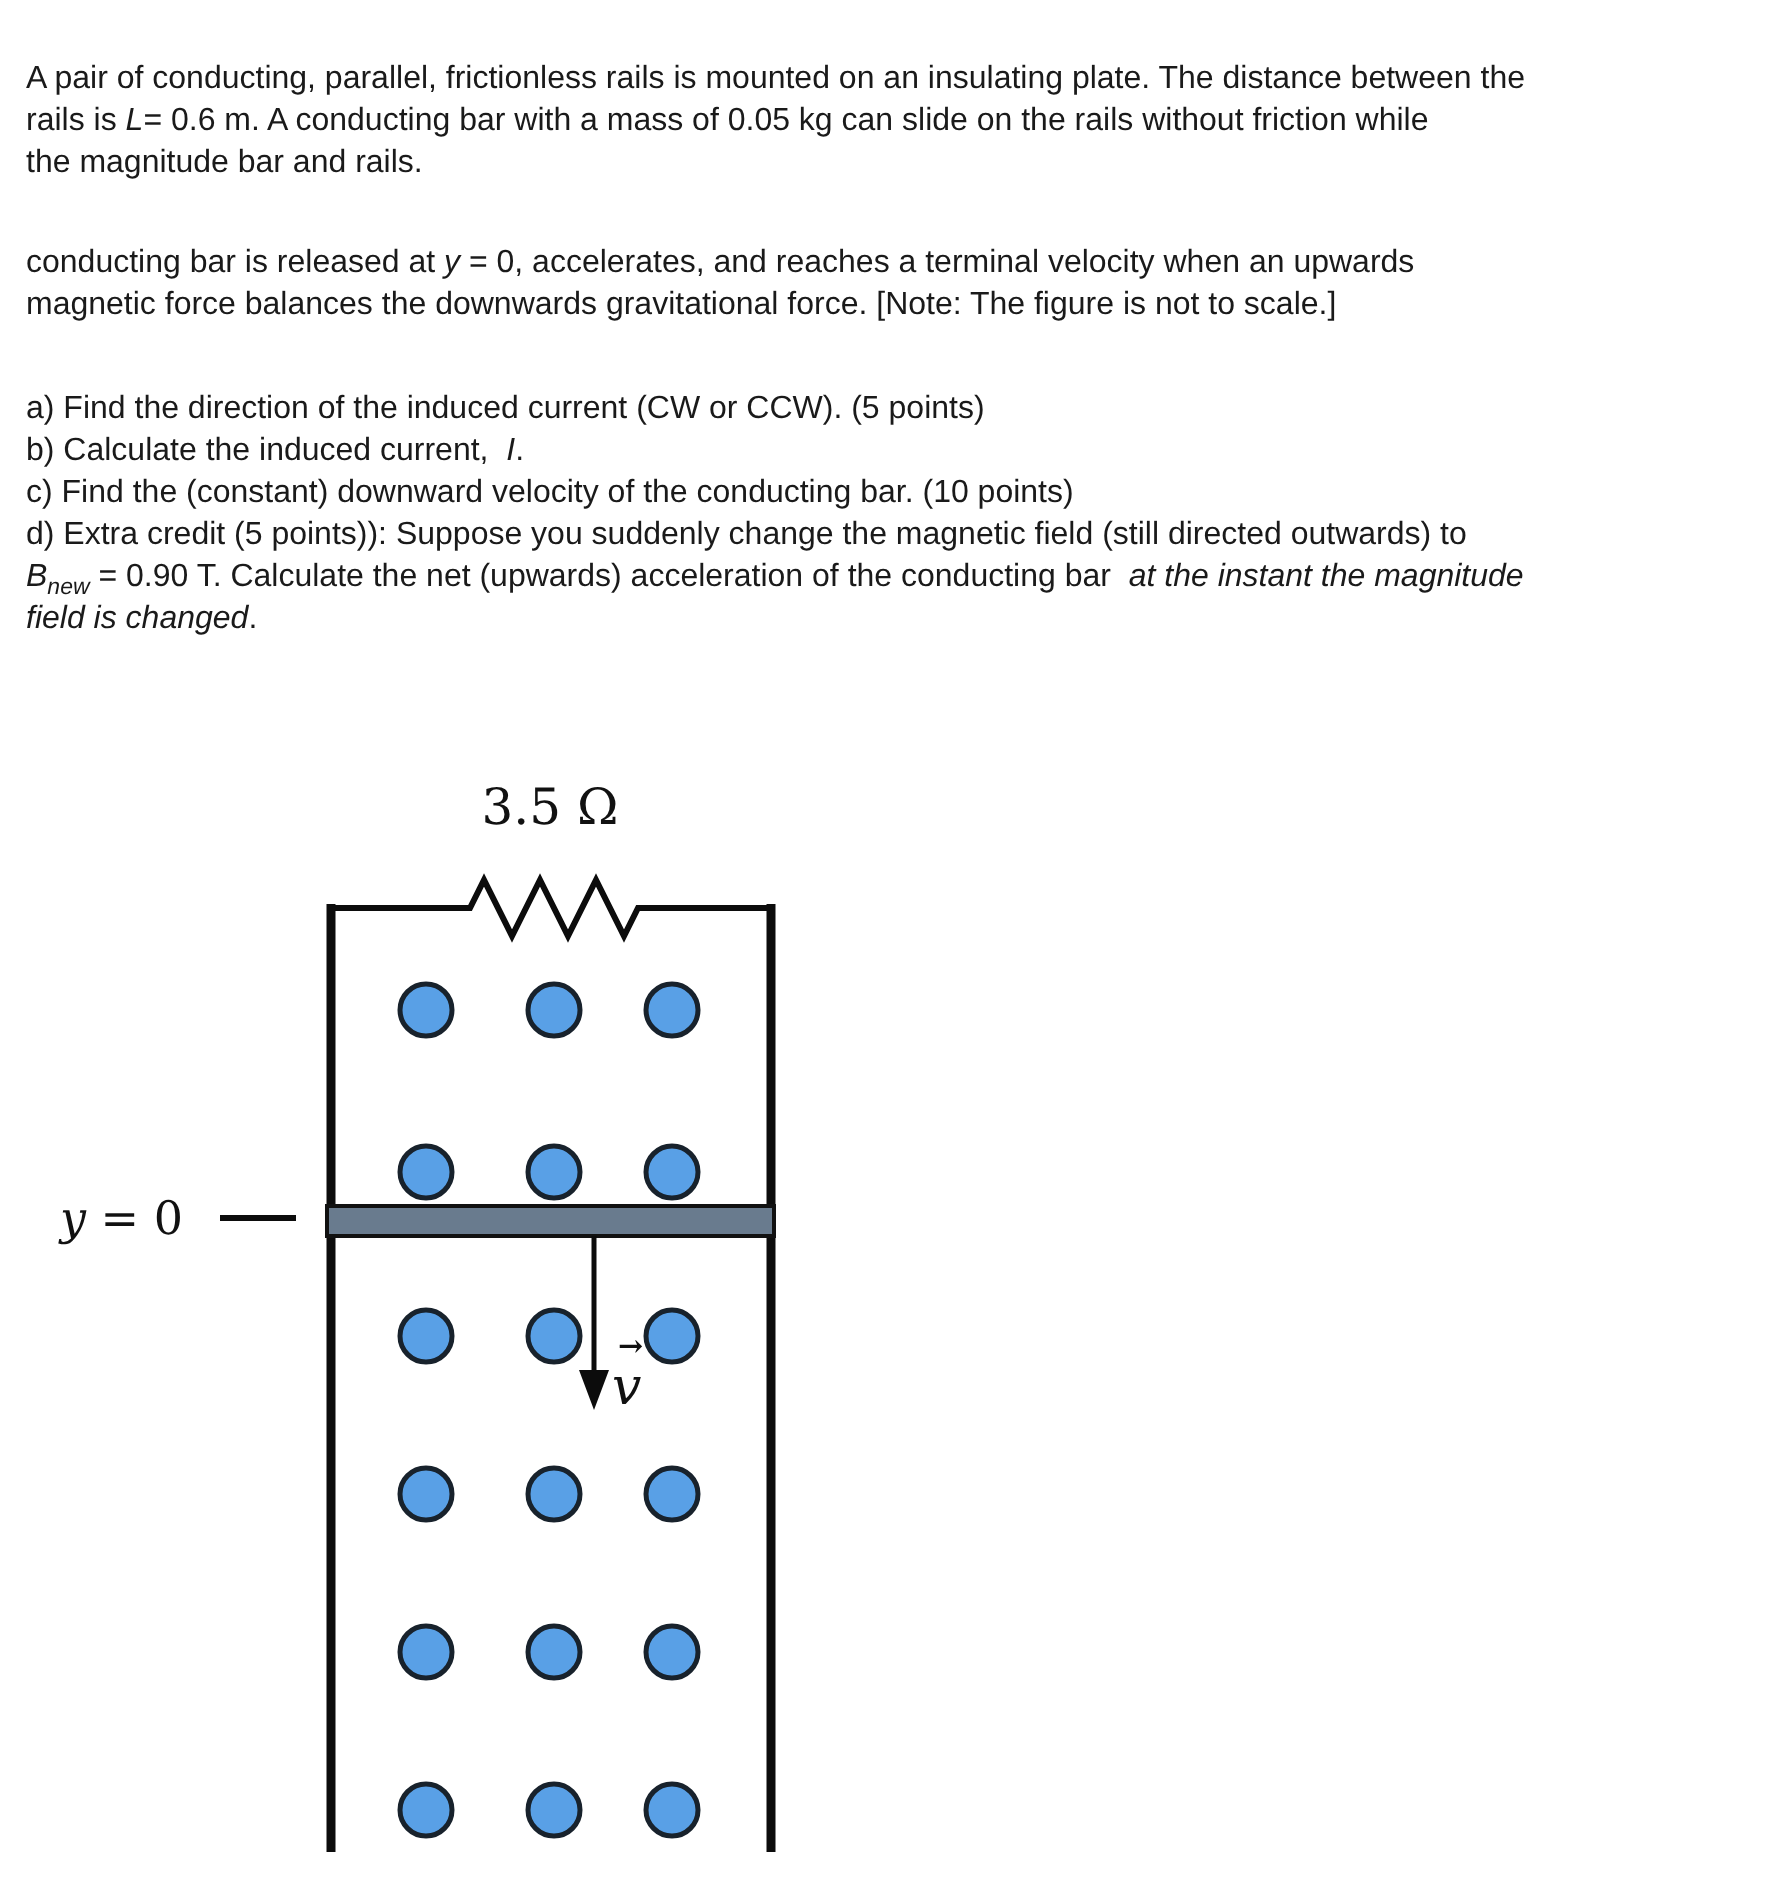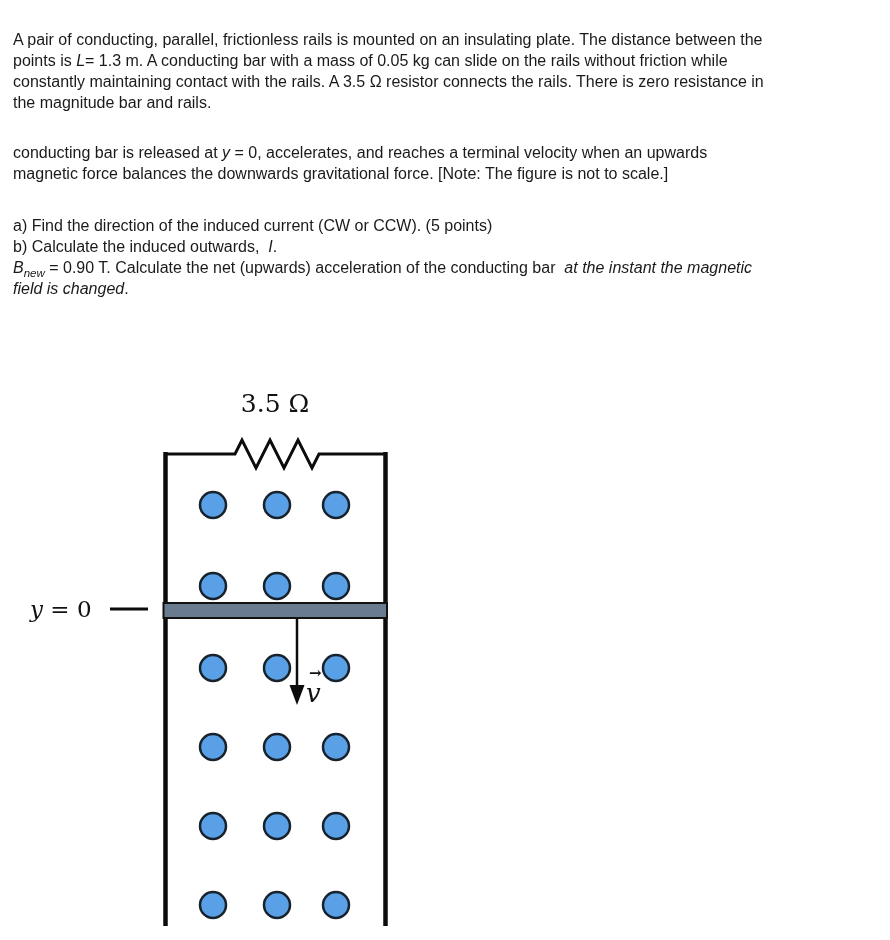--- a/index.html
+++ b/index.html
@@ -16,34 +16,35 @@
   .figure-wrap{position:absolute;left:0;top:372px;width:460px;height:582px;}
   .serif{font-family:"DejaVu Serif", serif;}
   .wire{stroke:#0c0c0c;fill:none;}
 </style>
 </head>
 <body>
 
 <div class="doc">
   <div>
     <div class="ln"><span>A pair of conducting, parallel, frictionless rails is mounted on an insulating plate. The distance between the</span></div>
-    <div class="ln"><span>points is </span><em>L</em><span>= 1.3 m. A conducting bar with a mass of 0.05 kg can slide on the rails without friction while</span></div>
-    <div class="ln"><span>constantly maintaining contact with the rails. A 3.5 Ω resistor connects the rails. There is zero resistance in</span></div>
+    <div class="ln"><span>rails is </span><em>L</em><span>= 0.6 m. A conducting bar with a mass of 0.05 kg can slide on the rails without friction while</span></div>
     <div class="ln"><span>the magnitude bar and rails.</span></div>
   </div>
 
   <div class="block-p2">
     <div class="ln"><span>conducting bar is released at </span><em>y</em><span> = 0, accelerates, and reaches a terminal velocity when an upwards</span></div>
     <div class="ln"><span>magnetic force balances the downwards gravitational force. [Note: The figure is not to scale.]</span></div>
   </div>
 
   <div class="block-q">
     <div class="ln"><span>a) Find the direction of the induced current (CW or CCW). (5 points)</span></div>
-    <div class="ln"><span>b) Calculate the induced outwards,  </span><em>I</em><span>.</span></div>
-    <div class="ln"><em>B</em><sub>new</sub><span> = 0.90 T. Calculate the net (upwards) acceleration of the conducting bar </span><em> at the instant the magnetic</em></div>
+    <div class="ln"><span>b) Calculate the induced current,  </span><em>I</em><span>.</span></div>
+    <div class="ln"><span>c) Find the (constant) downward velocity of the conducting bar. (10 points)</span></div>
+    <div class="ln"><span>d) Extra credit (5 points)): Suppose you suddenly change the magnetic field (still directed outwards) to</span></div>
+    <div class="ln"><em>B</em><sub>new</sub><span> = 0.90 T. Calculate the net (upwards) acceleration of the conducting bar </span><em> at the instant the magnitude</em></div>
     <div class="ln"><em>field is changed</em><span>.</span></div>
   </div>
 </div>
 
 <div class="figure-wrap">
 <svg width="460" height="582" viewBox="0 0 460 582" xmlns="http://www.w3.org/2000/svg">
 
   <text x="275" y="40" text-anchor="middle" class="serif" font-size="25" fill="#111111">3.5 Ω</text>
 
   <path class="wire" stroke-width="3" d="M165 82 H235 l7 -14 l14 28 l14 -28 l14 28 l14 -28 l14 28 l7 -14 H385"></path>

